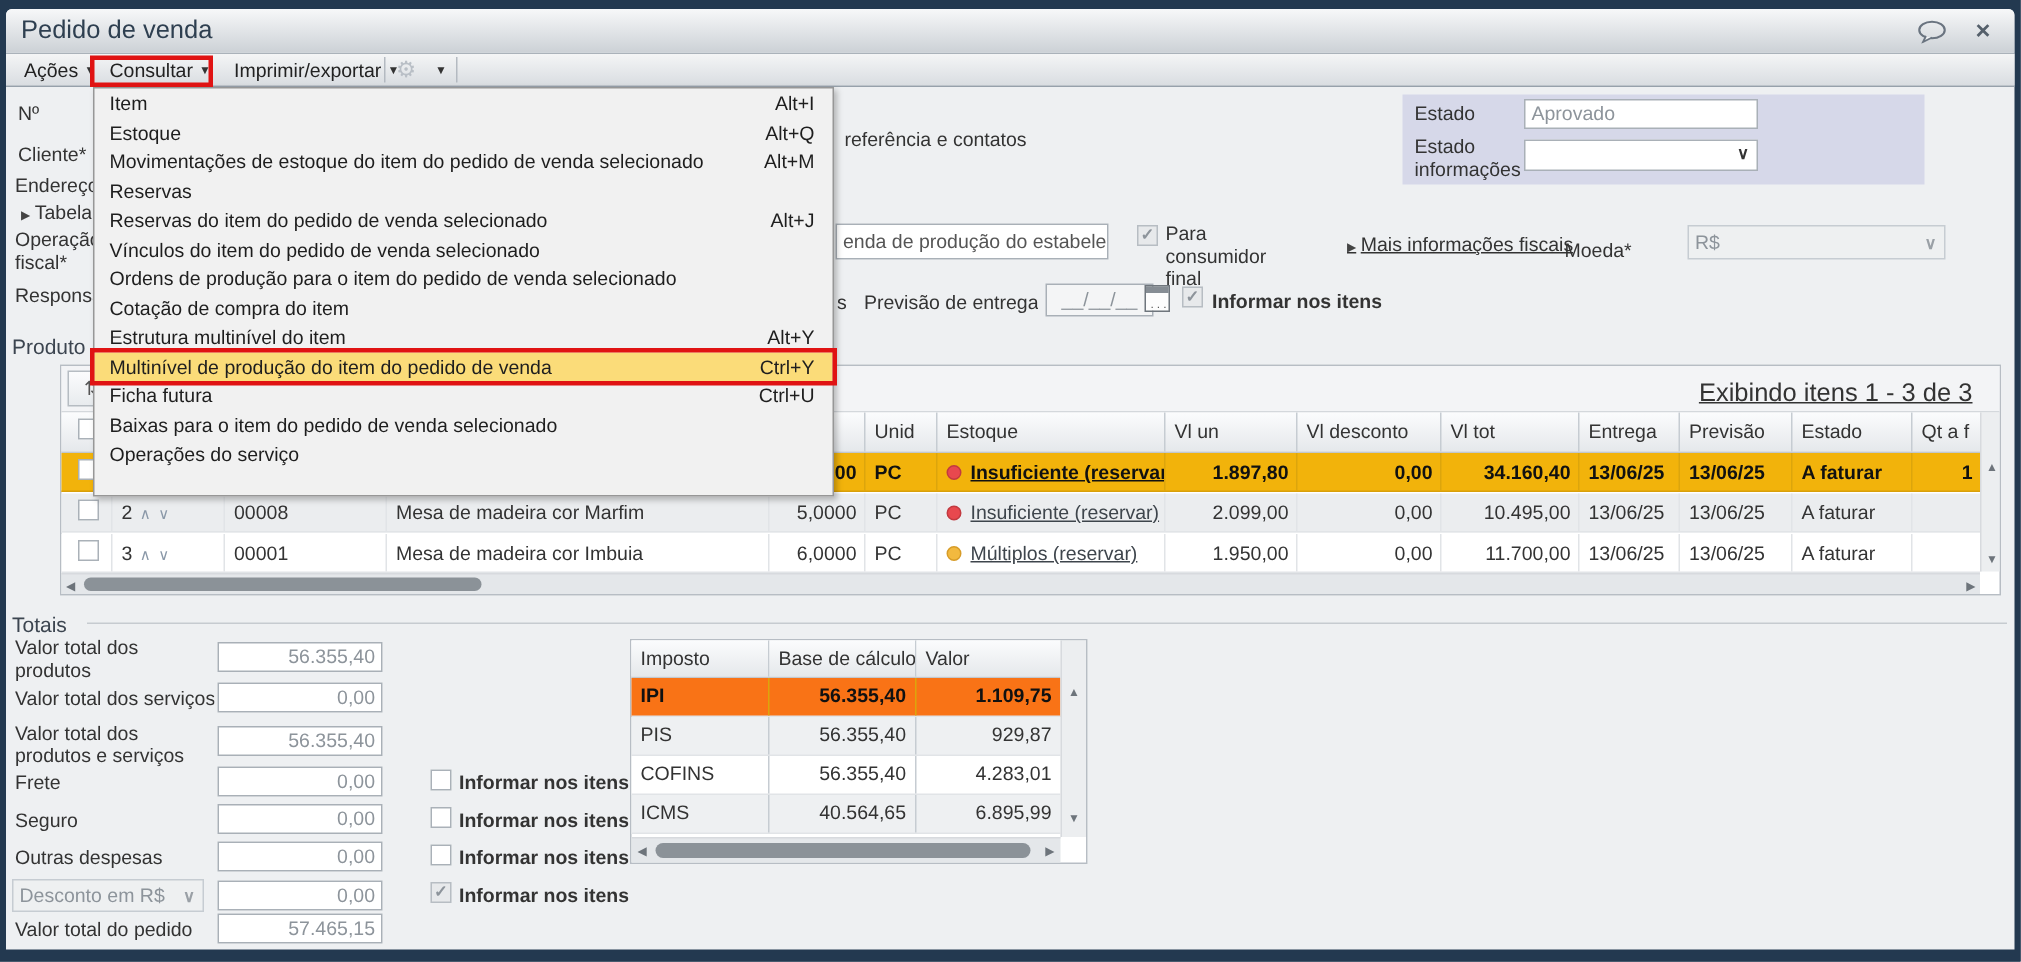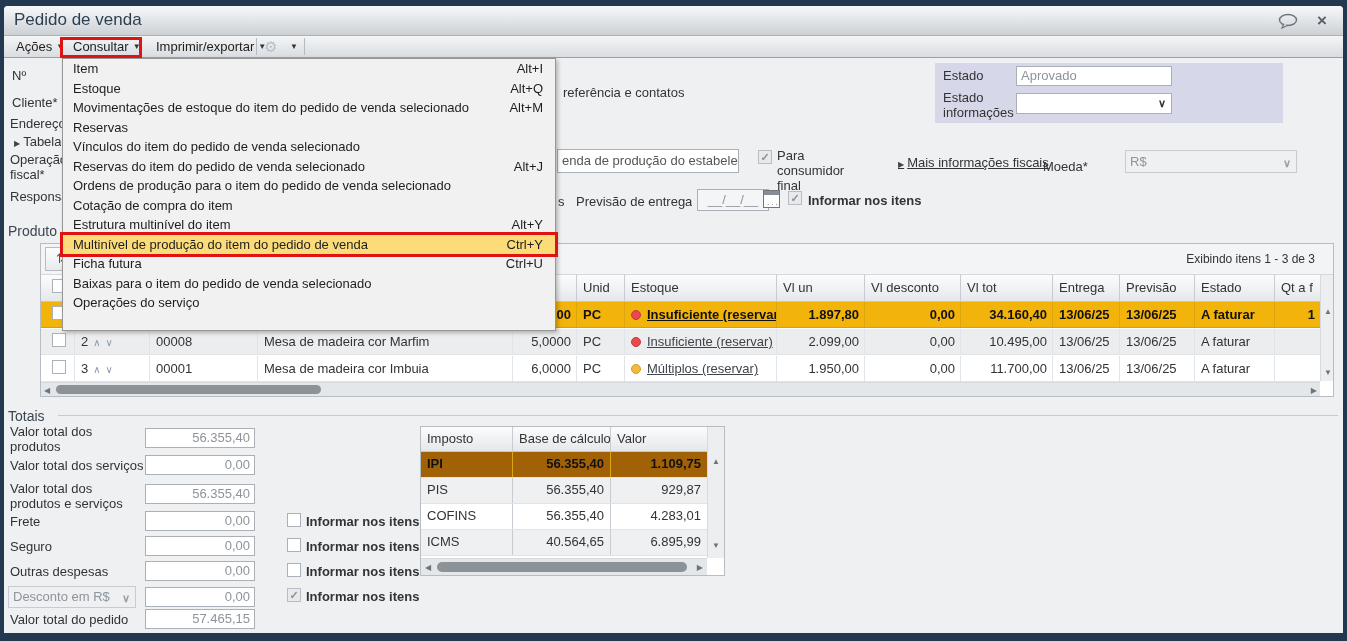--- a/index.html
+++ b/index.html
@@ -30,21 +30,21 @@
   .sel .chev{position:absolute;right:5px;top:0;color:#333;font-weight:bold;font-size:11px;}
   .sel.dis{background:#eef0f1;border-color:#c6ccd2;}
   .cb{position:absolute;width:14px;height:14px;background:#fff;border:1px solid #aab1b8;}
   .cb.checked{background:#e7e9eb;border-color:#b7bdc3;color:#8d949b;font-size:11px;font-weight:bold;line-height:13px;text-align:center;}
   .boldlbl{font-weight:bold;}
   .lavender{background:#d6d8e9;}
   
   .grid-frame{border:1px solid #b7bdc4;background:#fff;}
   .grid-toolbar{position:absolute;left:0;top:0;right:0;height:31px;background:#f3f4f6;border-bottom:1px solid #d4d8dc;}
   .btn-box{position:absolute;border:1px solid #b6bcc2;background:linear-gradient(#fbfcfd,#e8ebee);text-align:center;cursor:pointer;color:#555;}
-  .paging{position:absolute;right:18px;top:8px;color:#333;font-size:12px;}
+  .paging{position:absolute;right:18px;top:8px;color:#333;font-size:17px;text-decoration:underline;}
   .hrow{display:flex;position:absolute;left:0;right:13px;height:27px;background:linear-gradient(#fbfcfd,#e5e8eb);border-bottom:1px solid #c2c8ce;}
   .hc{border-right:1px solid #c6ccd2;padding:5px 5px 0 6px;color:#333;overflow:hidden;white-space:nowrap;}
   .drow{display:flex;position:absolute;left:0;right:13px;height:26px;border-bottom:1px solid #e1e4e7;background:#fff;}
   .drow.alt{background:#ebedef;}
   .drow.selected{background:#f2b30b;font-weight:bold;border-bottom:1px solid #d89f09;color:#111;}
   .dc{border-right:1px solid #e1e4e7;padding:5px 5px 0 6px;overflow:hidden;white-space:nowrap;}
   .drow.selected .dc{border-right-color:#dca50c;}
   .dot{display:inline-block;width:10px;height:10px;border-radius:50%;margin-right:6px;vertical-align:-1px;}
   .dot.red{background:#e8484e;border:1px solid #c23a40;}
   .dot.yellow{background:#f2b93f;border:1px solid #d79c28;}
@@ -59,21 +59,21 @@
   
   .menu{left:62px;top:58px;width:494px;height:273px;background:#f1f1f1;border:1px solid #979797;box-shadow:2px 2px 4px rgba(0,0,0,.25);z-index:20;}
   .mrow{display:flex;justify-content:space-between;height:19.5px;line-height:19.5px;padding:0 12px 0 10px;color:#1e1e1e;cursor:pointer;white-space:nowrap;}
   .mrow.hl{background:#fbdc79;outline:3px solid #e01313;}
   
   .sec-line{position:absolute;height:1px;background:#c6cbd0;}
   .sec-title{position:absolute;font-size:14px;color:#3c4550;}
   
   .txc{border-right:1px solid #c6ccd2;padding:4px 6px 0 6px;overflow:hidden;white-space:nowrap;}
   .txrow{display:flex;position:absolute;left:0;height:26px;border-bottom:1px solid #e1e4e7;}
-  .txrow.selected{background:#a16207;font-weight:bold;color:#111;}
+  .txrow.selected{background:#f97316;font-weight:bold;color:#111;}
   .txrow.alt{background:#eef0f2;}
   .cal{position:absolute;width:17px;height:18px;border:1px solid #6f767d;background:linear-gradient(#868d94 0 4px,#fdfdfd 4px);}
   .cal i{position:absolute;left:3px;top:7px;font-style:normal;font-size:8px;color:#555;letter-spacing:2px;}
 </style>
 </head>
 <body>
 
 <div class="stage">
   <div class="abs chrome"></div>
 
@@ -311,26 +311,26 @@
       </div>
     <div class="mrow">
         <span>Movimentações de estoque do item do pedido de venda selecionado</span>
         <span>Alt+M</span>
       </div>
     <div class="mrow">
         <span>Reservas</span>
         <span></span>
       </div>
     <div class="mrow">
-        <span>Vínculos do item do pedido de venda selecionado</span>
-        <span></span>
-      </div>
-    <div class="mrow">
         <span>Reservas do item do pedido de venda selecionado</span>
         <span>Alt+J</span>
+      </div>
+    <div class="mrow">
+        <span>Vínculos do item do pedido de venda selecionado</span>
+        <span></span>
       </div>
     <div class="mrow">
         <span>Ordens de produção para o item do pedido de venda selecionado</span>
         <span></span>
       </div>
     <div class="mrow">
         <span>Cotação de compra do item</span>
         <span></span>
       </div>
     <div class="mrow">

